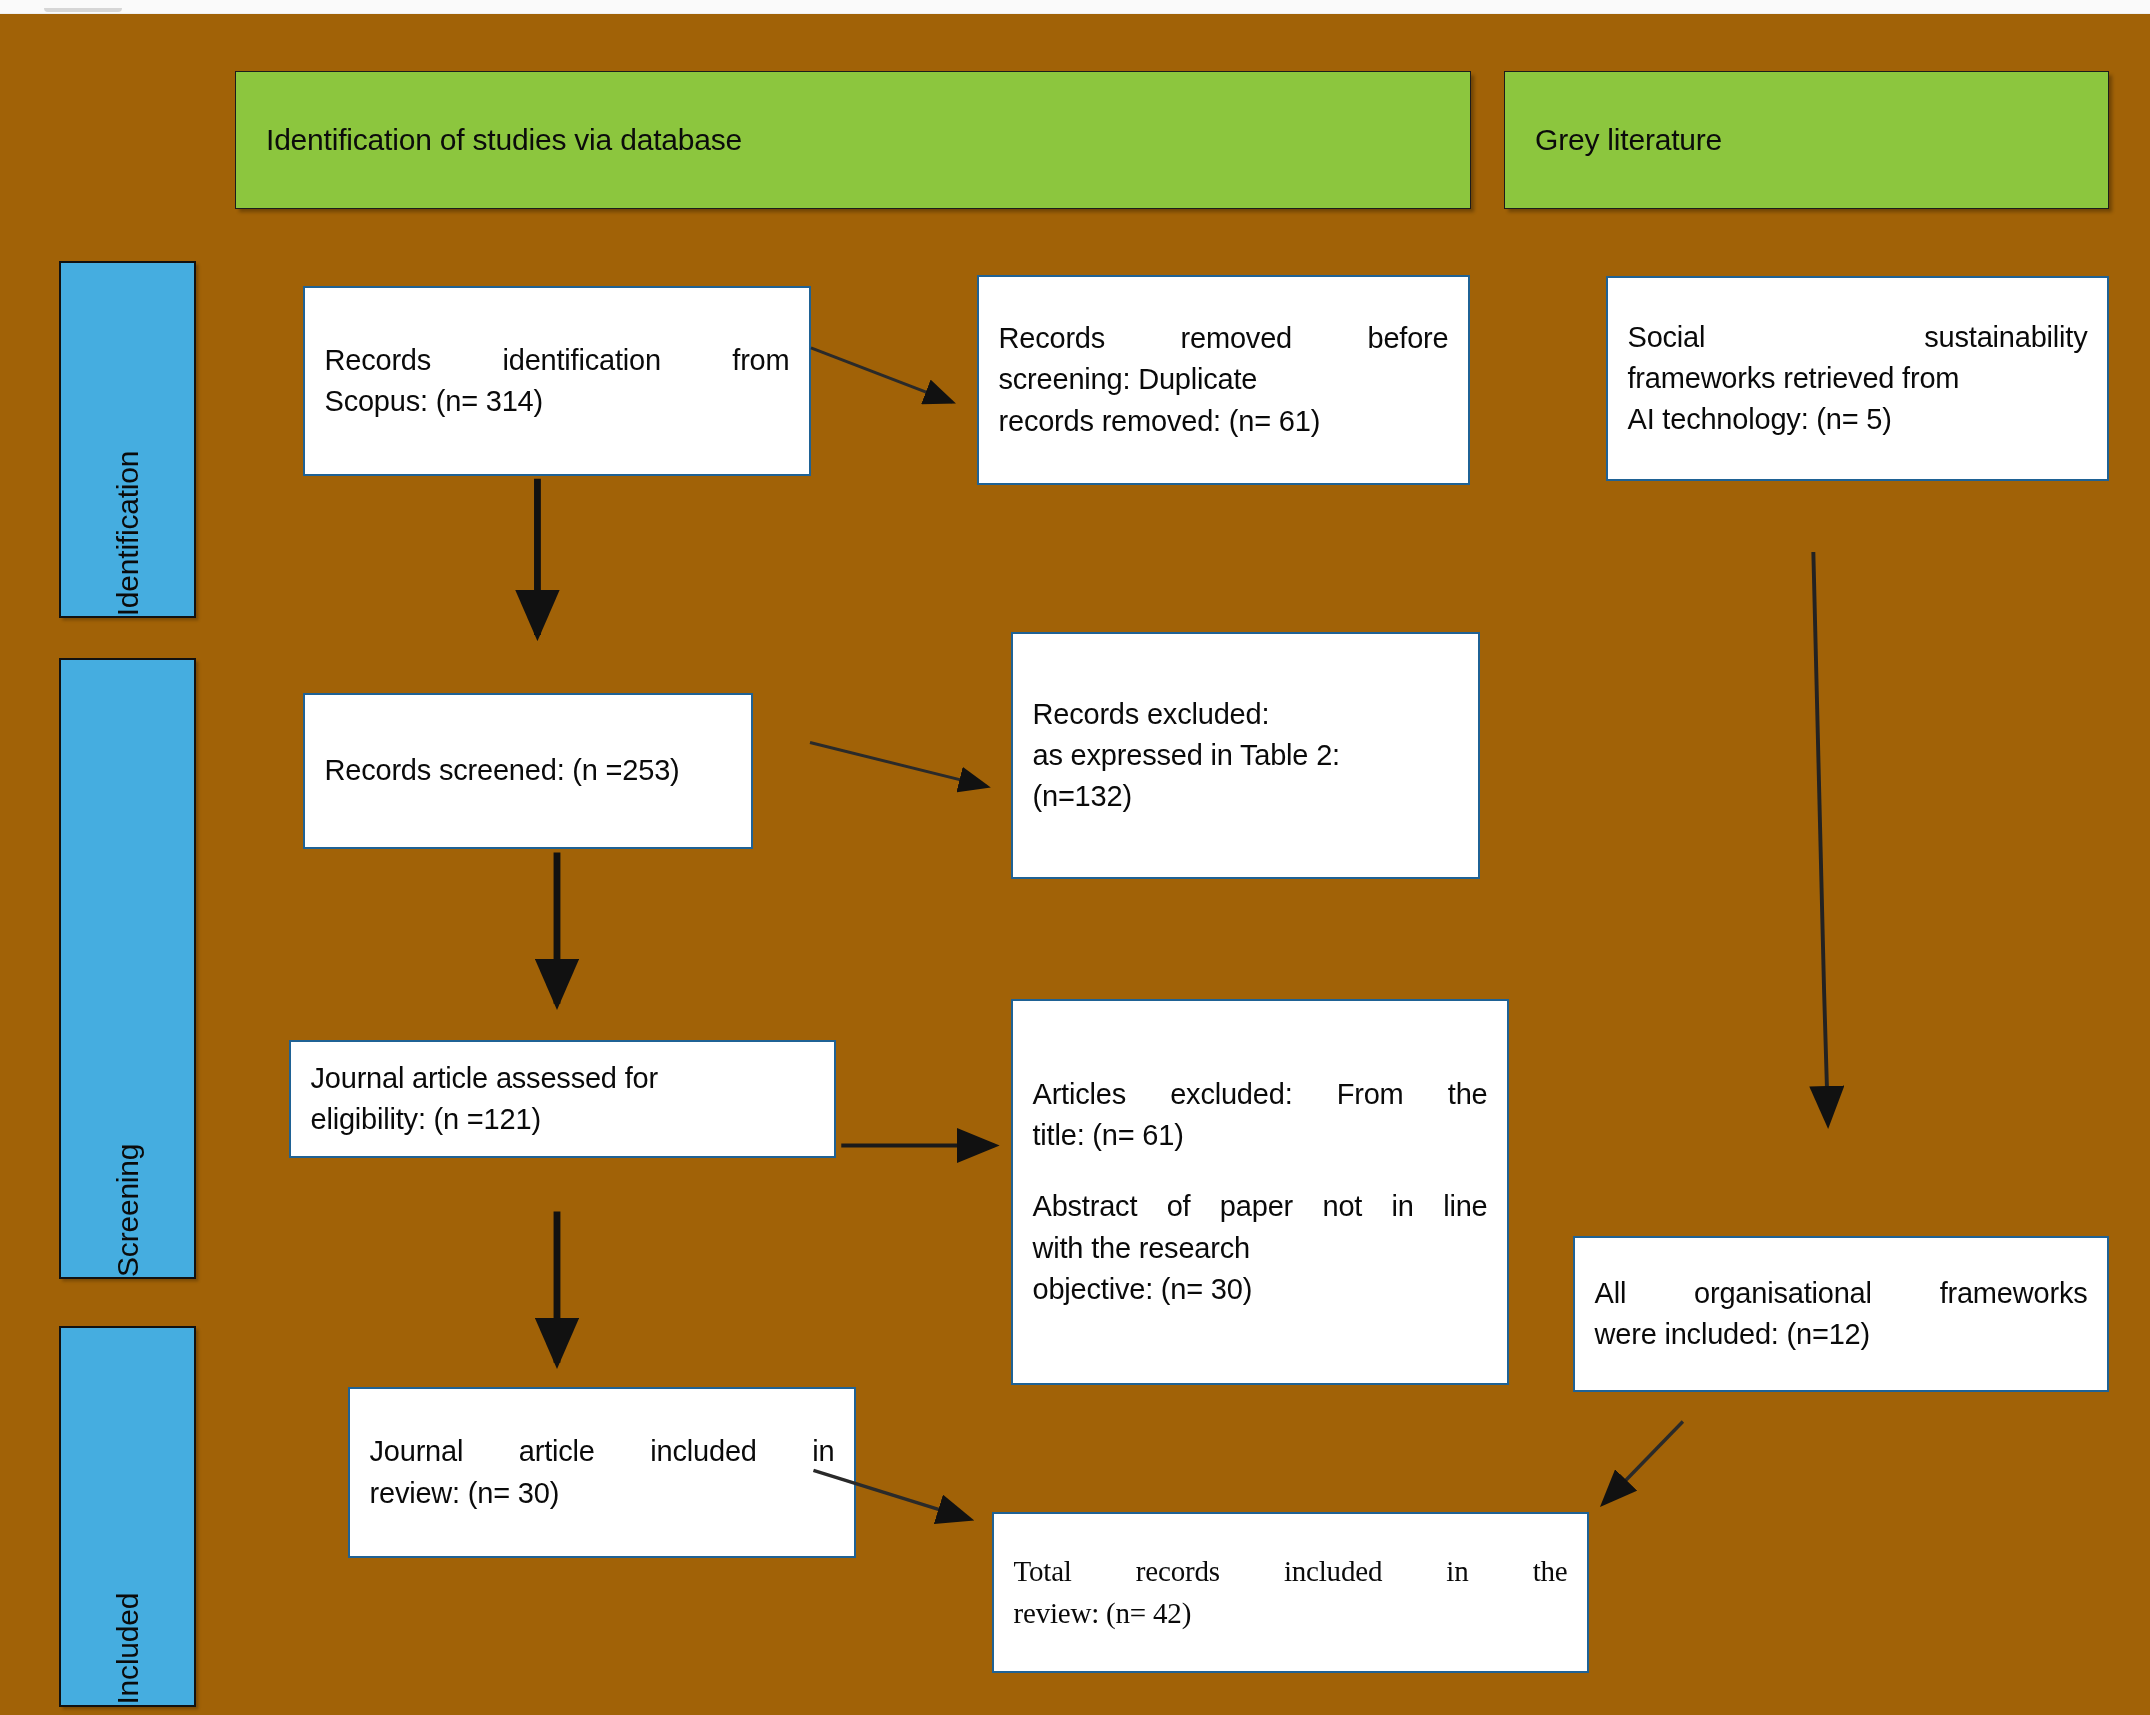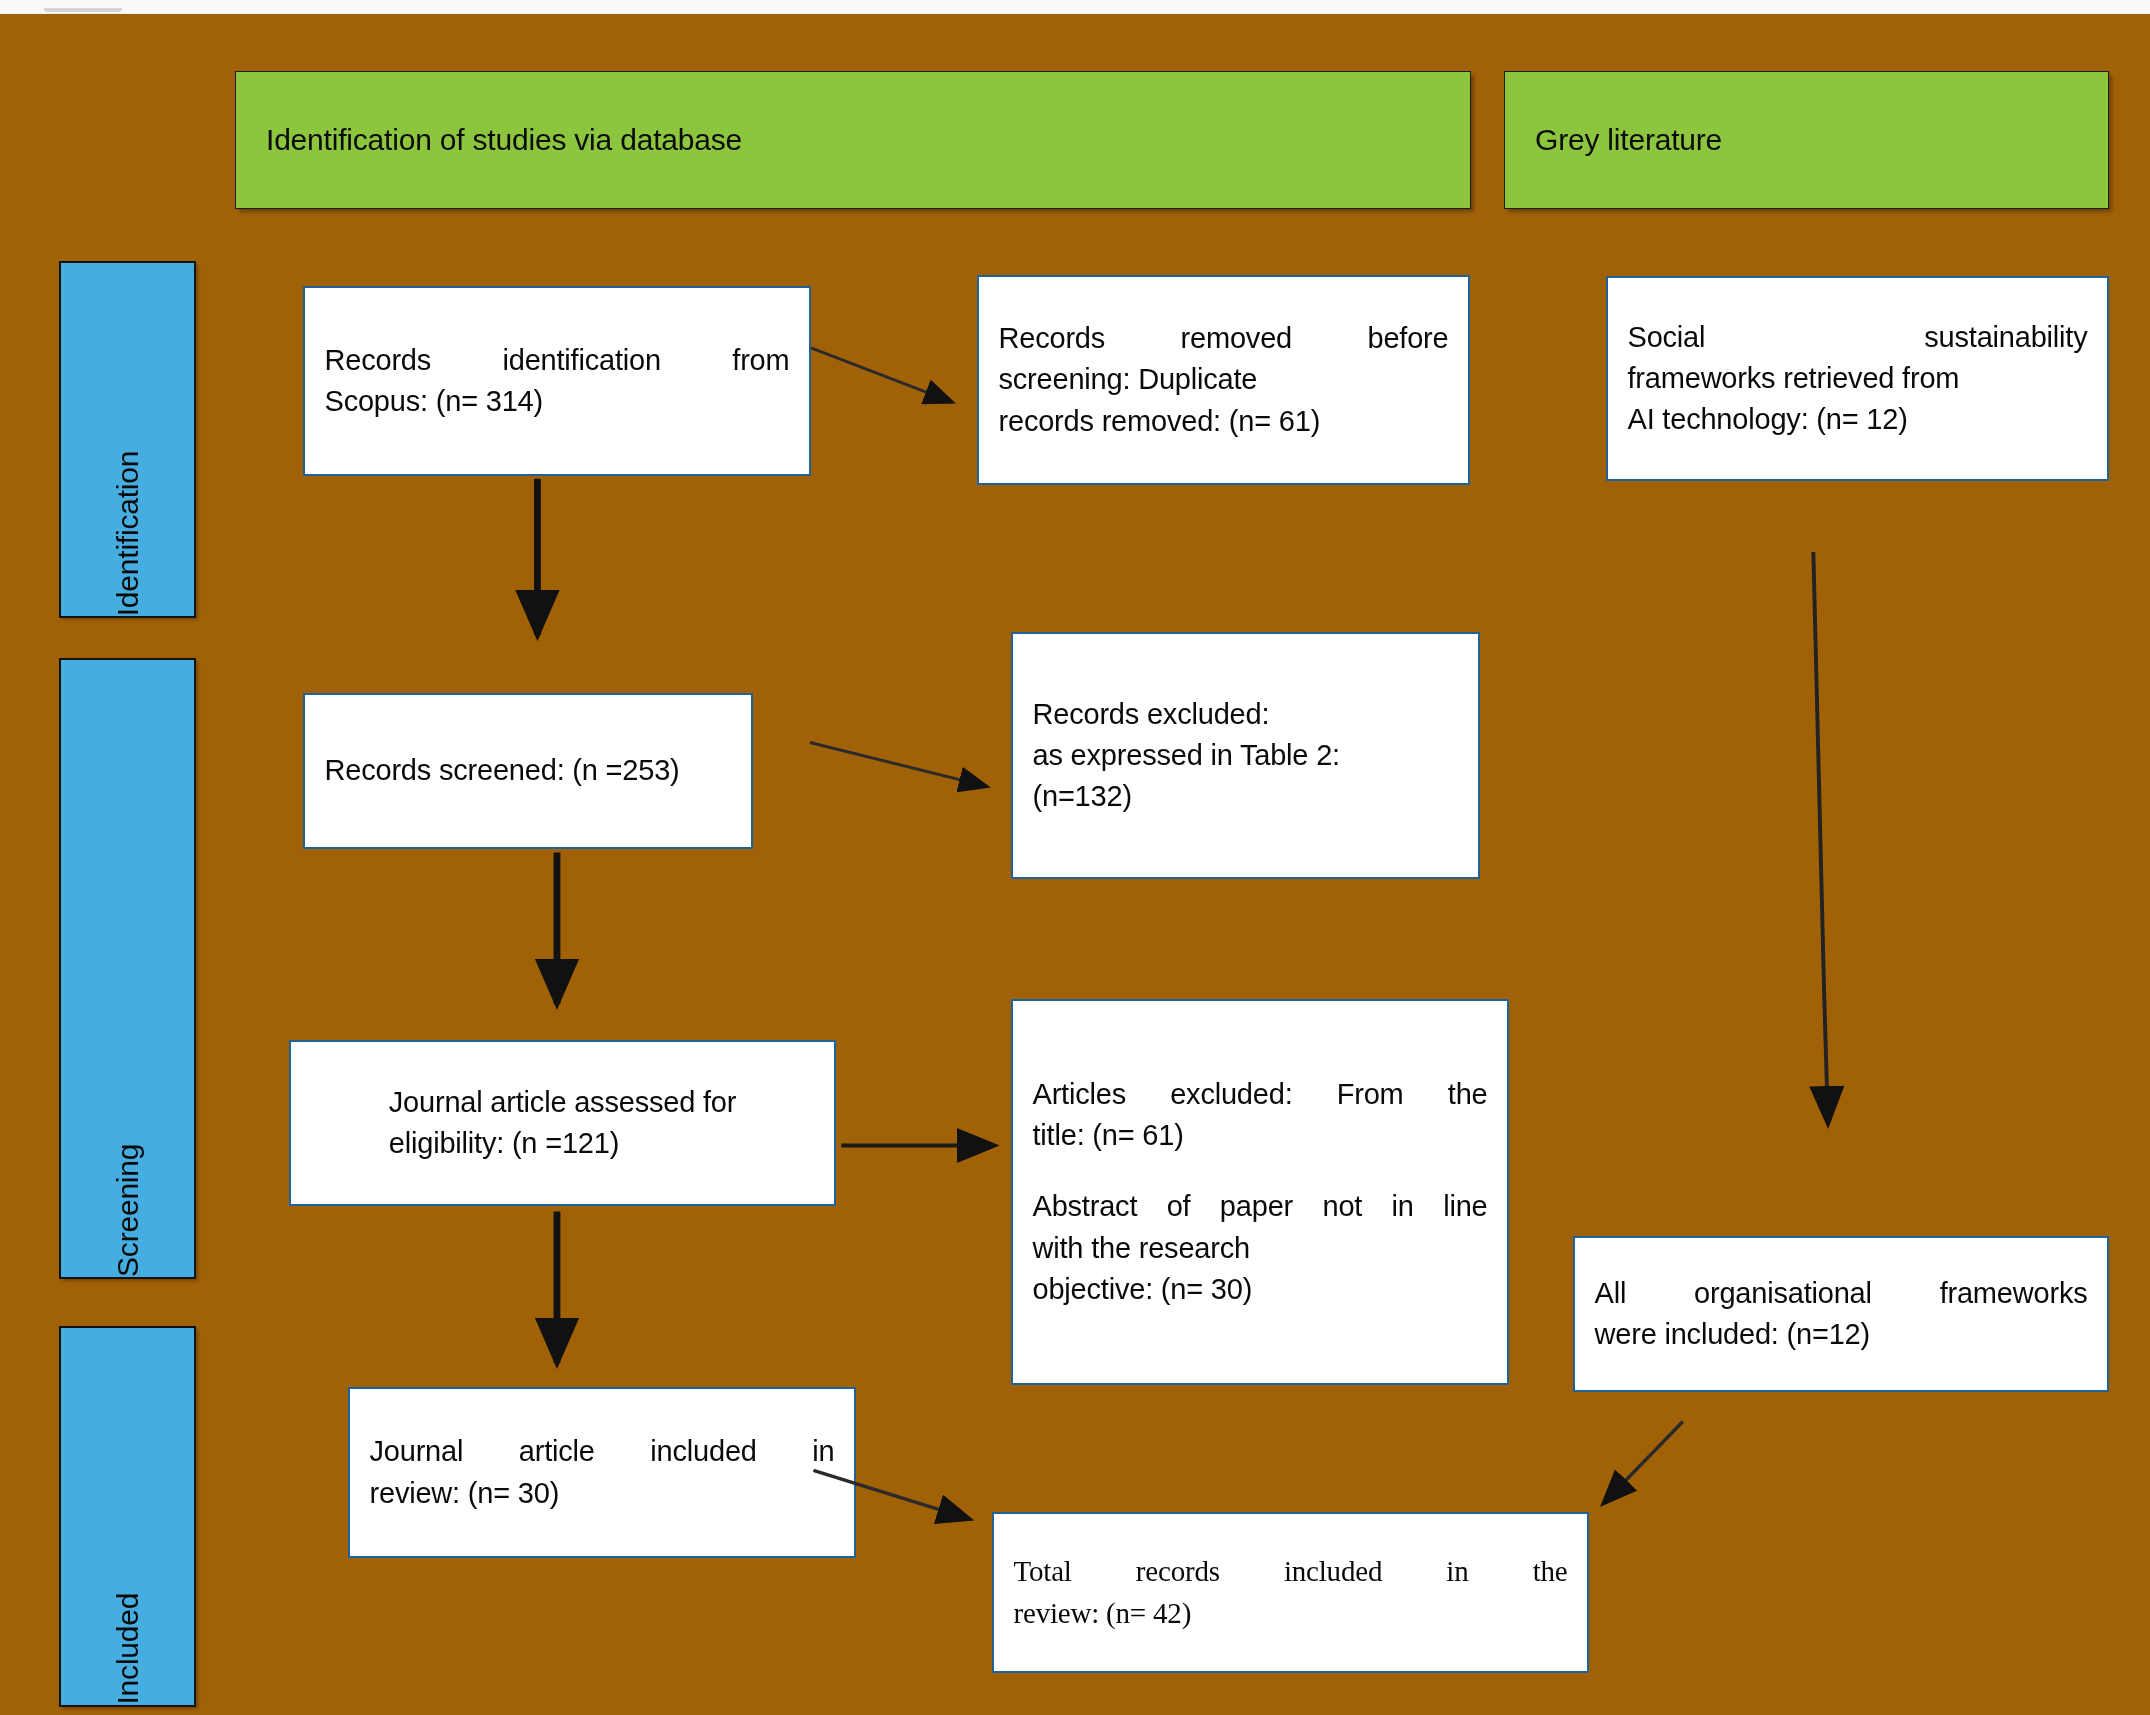--- a/index.html
+++ b/index.html
@@ -165,39 +165,39 @@
       <span class="ln">Records removed before</span>
       <span class="ln last">screening:           Duplicate</span>
       <span class="ln last">records removed: (n= 61)</span>
     </div>
   </div>
 
   <div class="box" style="left:1606px; top:276px; width:503px; height:205px;">
     <div class="txt justify">
       <span class="ln">Social            sustainability</span>
       <span class="ln last">frameworks retrieved from</span>
-      <span class="ln last">AI technology: (n= 12)</span>
+      <span class="ln last">AI technology: (n= 5)</span>
     </div>
   </div>
 
   <div class="box" style="left:303px; top:693px; width:450px; height:156px;">
     <div class="txt left">
       <span class="ln">Records screened: (n =253)</span>
     </div>
   </div>
 
   <div class="box" style="left:1011px; top:632px; width:469px; height:247px;">
     <div class="txt left">
       <span class="ln">Records excluded:</span>
       <span class="ln">as expressed in Table 2:</span>
       <span class="ln">(n=132)</span>
     </div>
   </div>
 
-  <div class="box" style="left:289px; top:1040px; width:547px; height:166px;align-items:center;">
+  <div class="box" style="left:289px; top:1040px; width:547px; height:118px;">
     <div class="txt left">
       <span class="ln">Journal article assessed for</span>
       <span class="ln">eligibility: (n =121)</span>
     </div>
   </div>
 
   <div class="box" style="left:1011px; top:999px; width:498px; height:386px;">
     <div class="txt justify">
       <span class="ln">Articles excluded: From the</span>
       <span class="ln last">title: (n= 61)</span>

